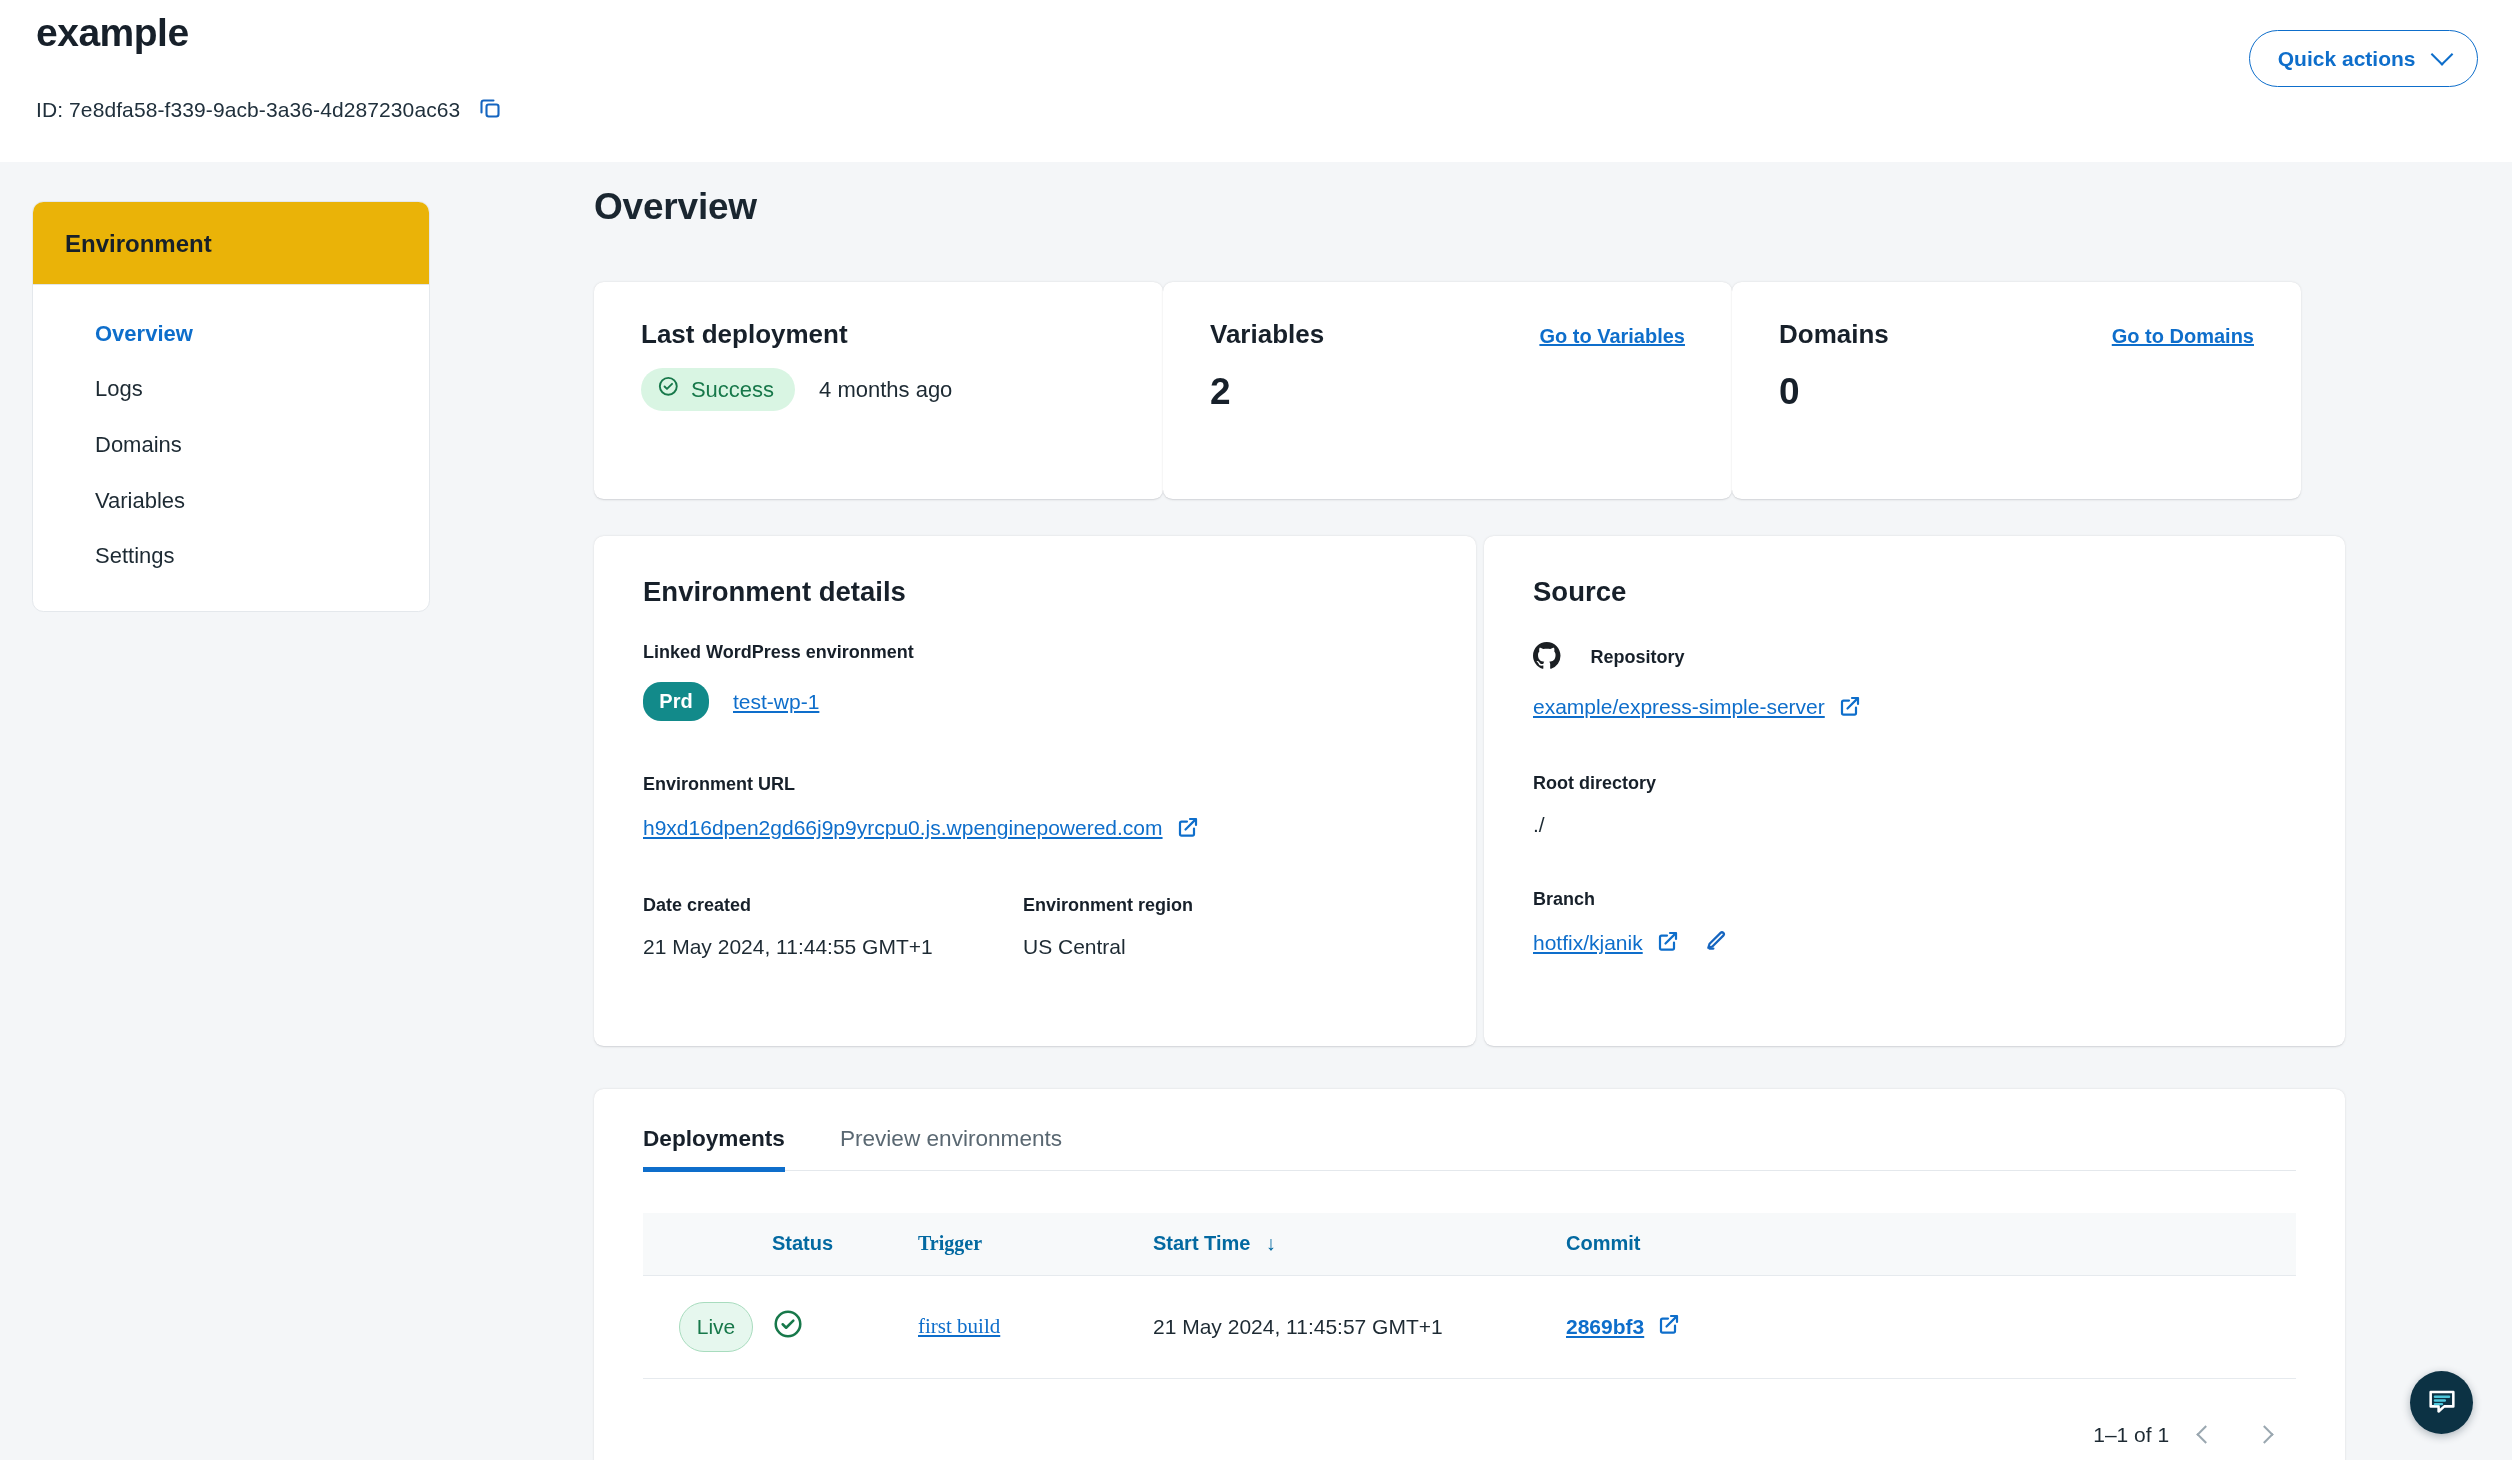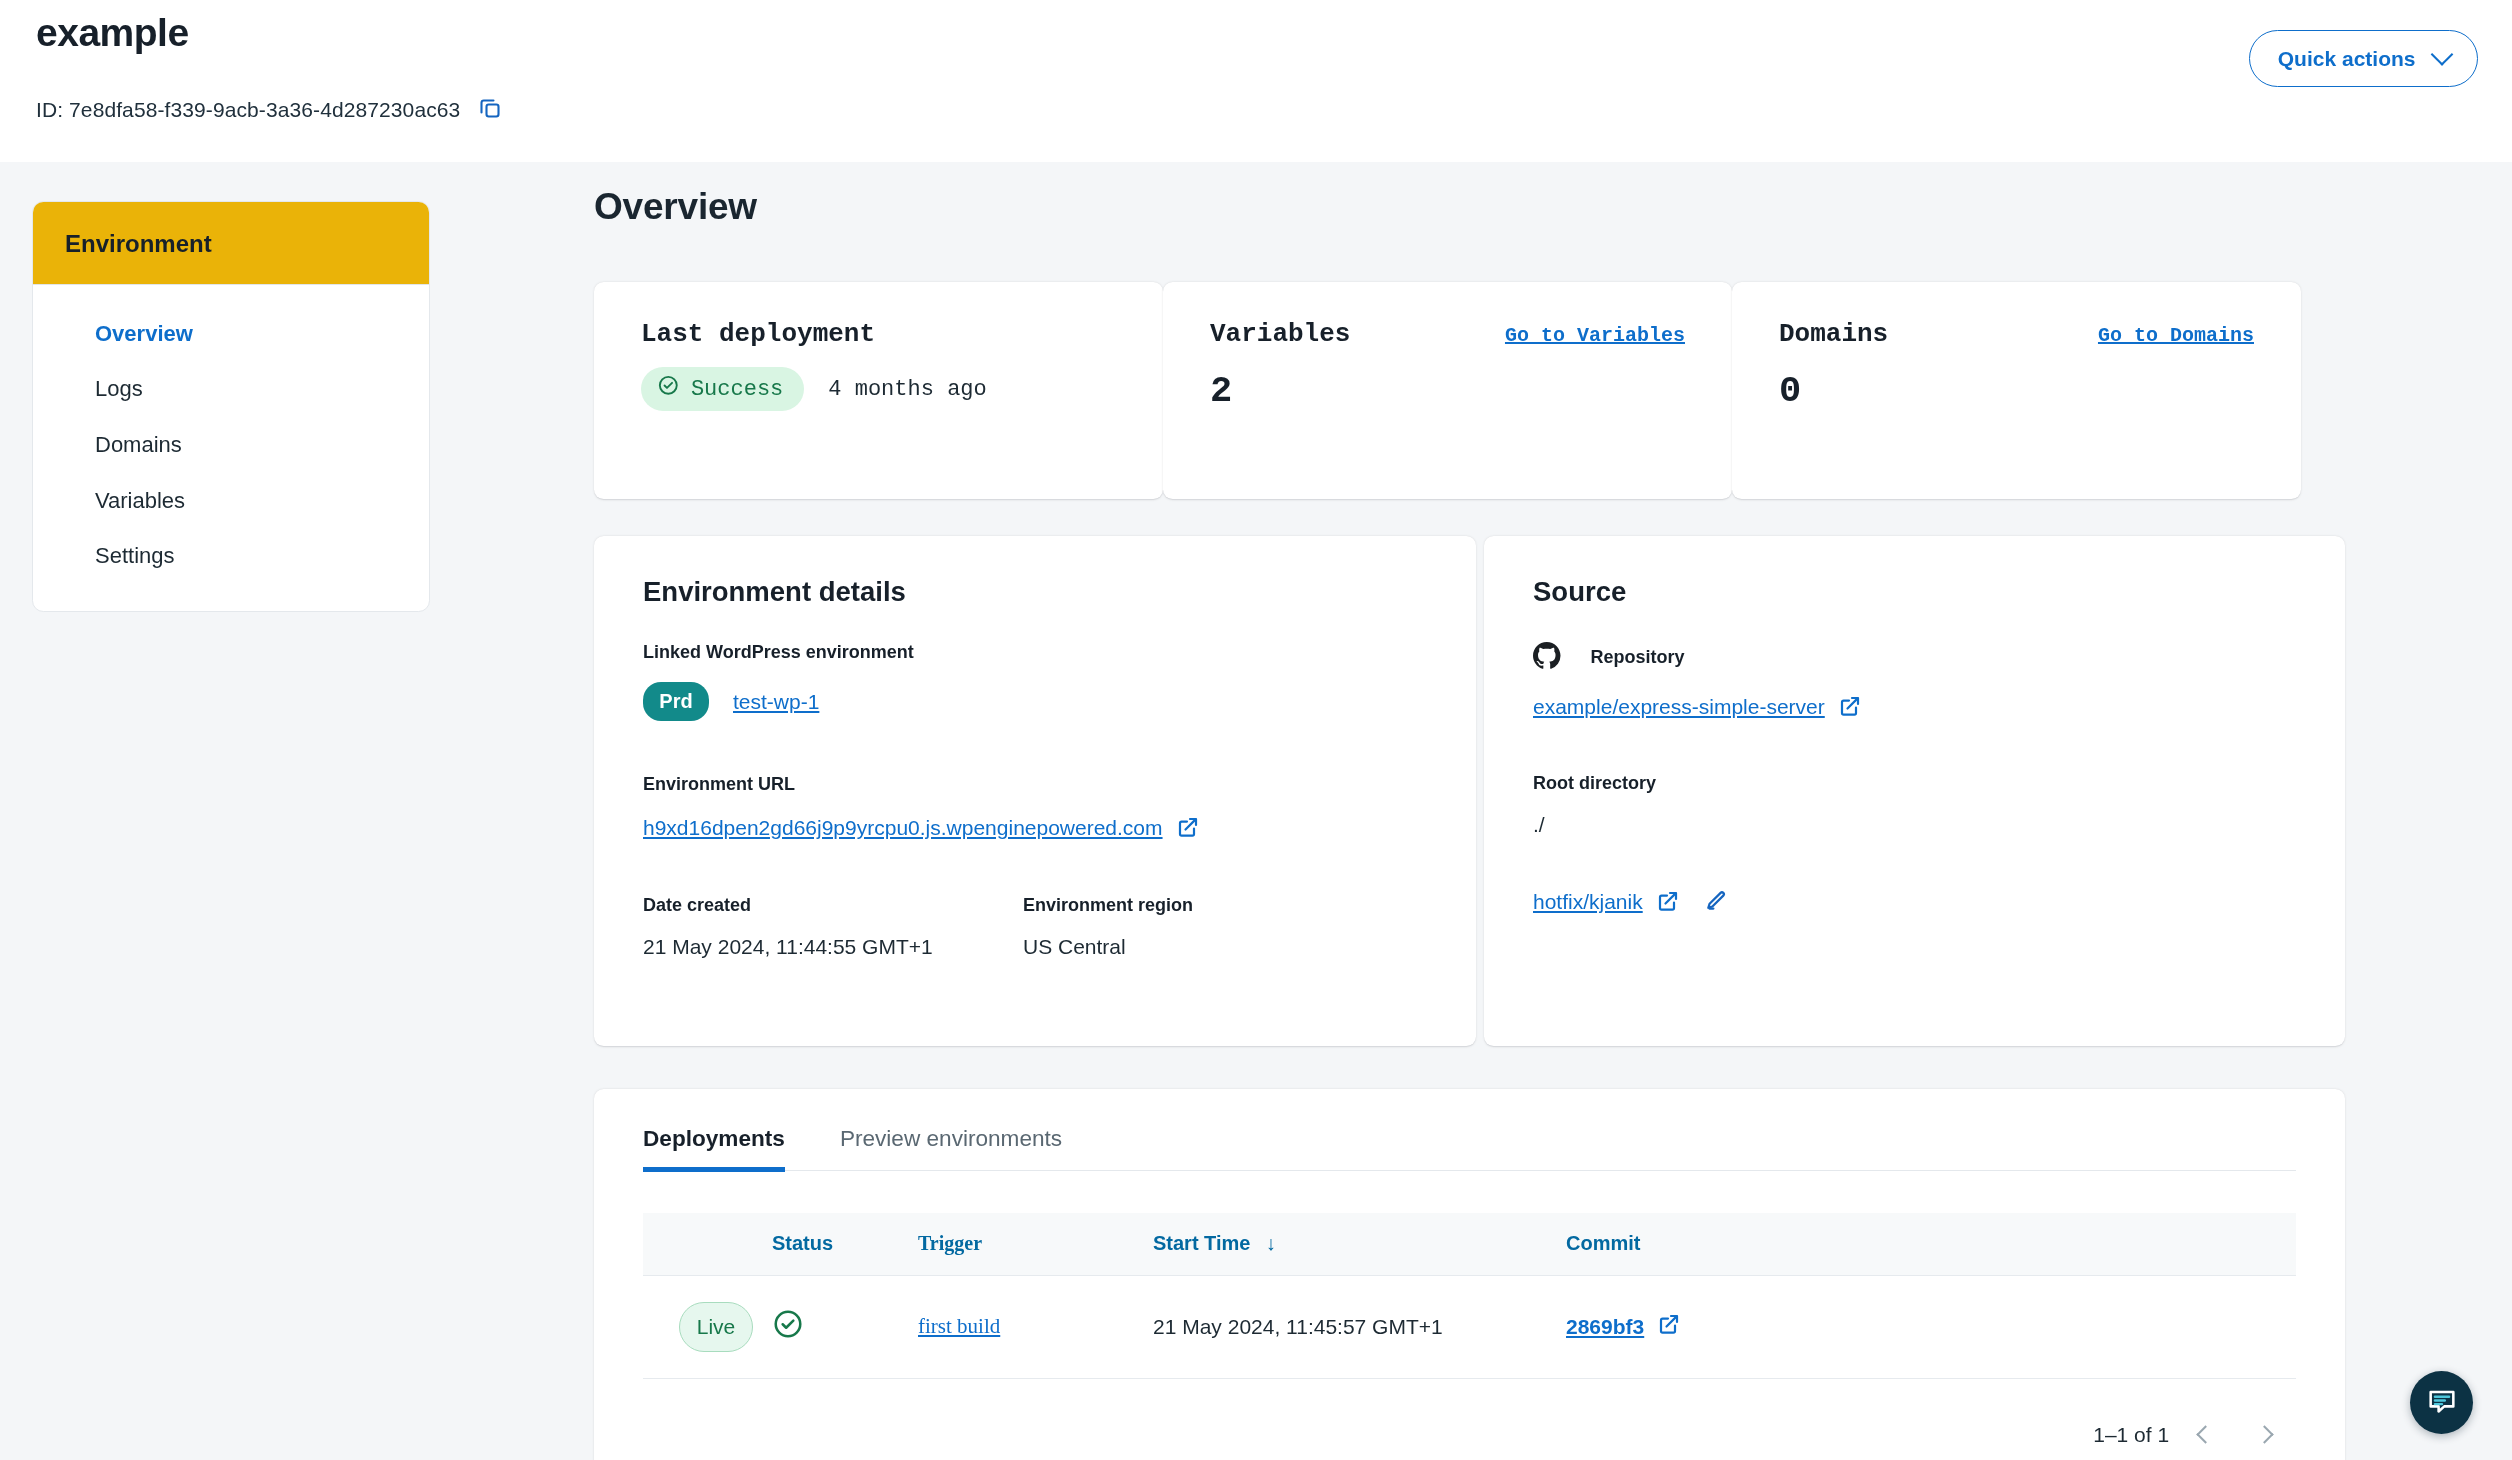--- a/index.html
+++ b/index.html
@@ -140,21 +140,20 @@
     color: #1a2630;
   }
 
   
   .stat-row {
     position: absolute;
     left: 0;
     top: 120px;
     width: 1751px;
     display: flex;
-    font-family: Liberation Mono, monospace;
   }
   .stat-card {
     width: 569px;
     height: 217px;
     background: #ffffff;
     border-radius: 9.7px;
     box-shadow: 0 0.8px 2.4px rgba(16,24,32,0.10), 0 0.8px 0.8px rgba(16,24,32,0.06);
     padding: 37px 47px;
     position: relative;
   }
@@ -530,20 +529,21 @@
               <path d="M18 13.5V19a1.6 1.6 0 0 1-1.6 1.6H5.6A1.6 1.6 0 0 1 4 19V8.2a1.6 1.6 0 0 1 1.6-1.6h5.4"></path>
               <path d="M14 4h6v6"></path>
               <path d="M9.5 14.5L19.6 4.4"></path>
             </svg>
           </span>
         </div>
 
         <div class="field-label">Root directory</div>
         <div class="field-value section-gap">./</div>
 
+        <div class="field-label">Branch</div>
         <div class="link-row">
           <a class="link-a">hotfix/kjanik</a>
           <span>
             <svg width="24" height="24" viewBox="0 0 24 24" fill="none" stroke="#0e6ecb" stroke-width="2.2" stroke-linecap="round" stroke-linejoin="round">
               <path d="M18 13.5V19a1.6 1.6 0 0 1-1.6 1.6H5.6A1.6 1.6 0 0 1 4 19V8.2a1.6 1.6 0 0 1 1.6-1.6h5.4"></path>
               <path d="M14 4h6v6"></path>
               <path d="M9.5 14.5L19.6 4.4"></path>
             </svg>
           </span>
           <button class="icon-btn" style="margin-left:11.3px;">

